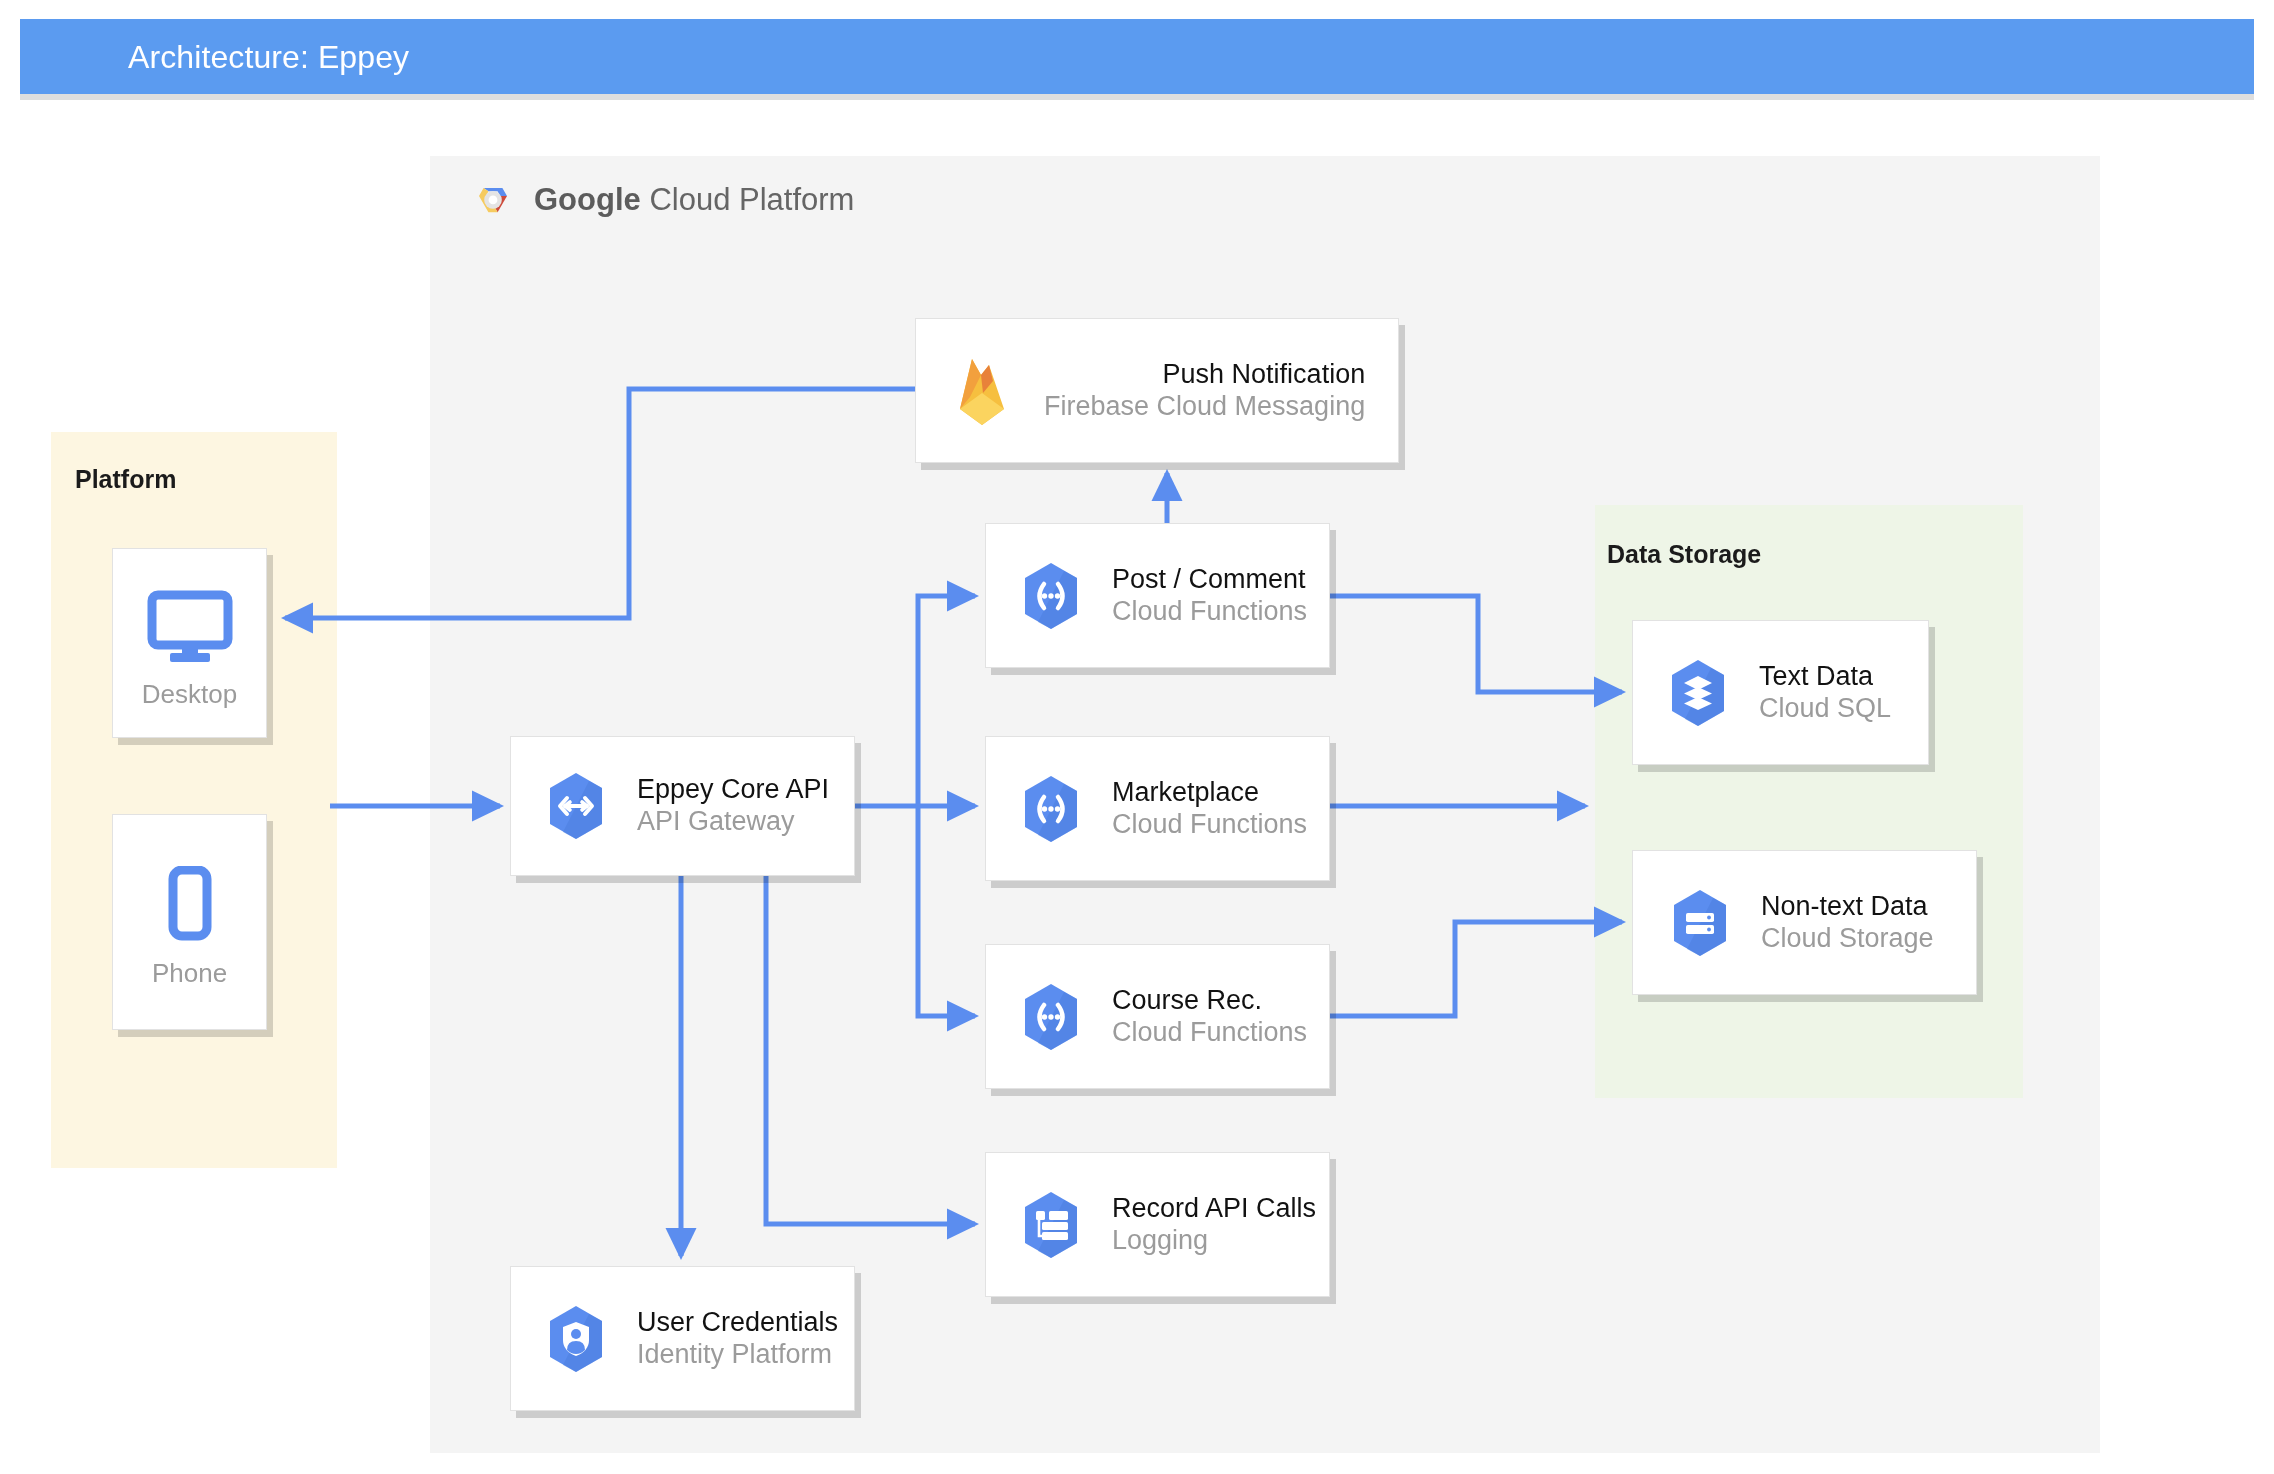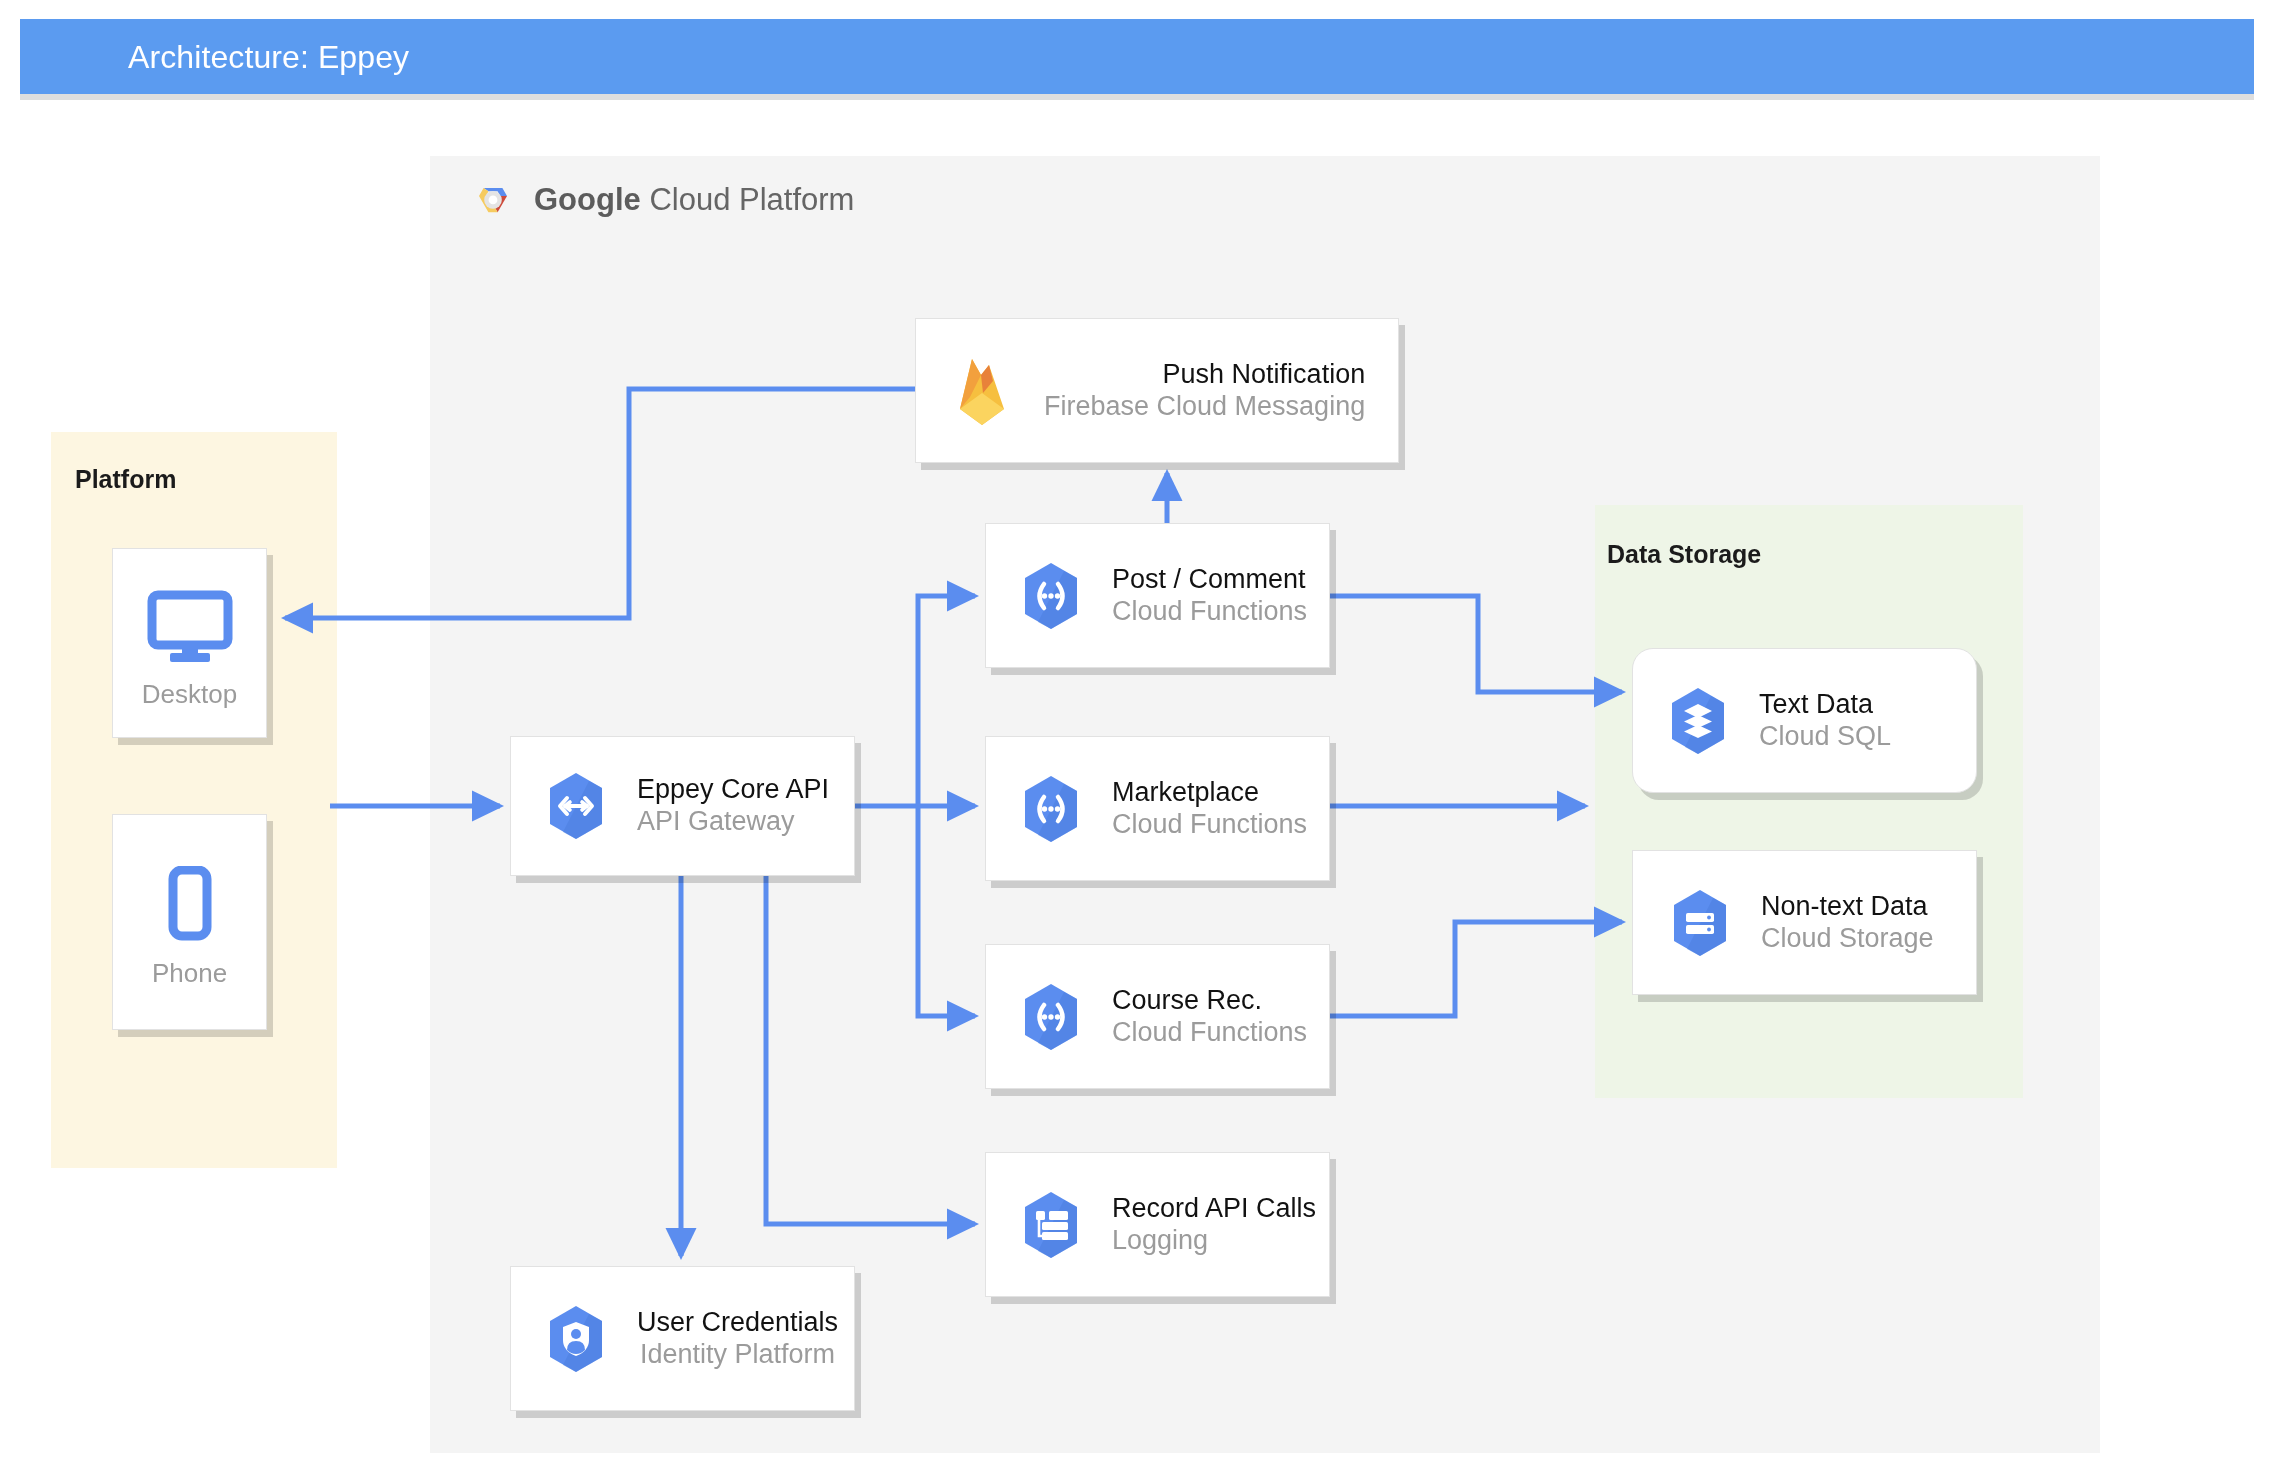--- a/index.html
+++ b/index.html
@@ -131,22 +131,22 @@
 
   
   #node-desktop   { left: 112px; top: 548px;  width: 155px; height: 190px; }
   #node-phone     { left: 112px; top: 814px;  width: 155px; height: 216px; }
   #node-push      { left: 915px; top: 318px;  width: 484px; height: 145px; text-align: right; }
   #node-post      { left: 985px; top: 523px;  width: 345px; height: 145px; }
   #node-core      { left: 510px; top: 736px;  width: 345px; height: 140px; }
   #node-market    { left: 985px; top: 736px;  width: 345px; height: 145px; }
   #node-course    { left: 985px; top: 944px;  width: 345px; height: 145px; }
   #node-logging   { left: 985px; top: 1152px; width: 345px; height: 145px; }
-  #node-identity  { left: 510px; top: 1266px; width: 345px; height: 145px; text-align: center; }
-  #node-textdata  { left: 1632px; top: 648px; width: 345px; height: 145px; border-radius: 21px; }
+  #node-identity  { left: 510px; top: 1266px; width: 345px; height: 145px; }
+  #node-textdata  { left: 1632px; top: 620px; width: 297px; height: 145px; }
   #node-nontext   { left: 1632px; top: 850px; width: 345px; height: 145px; padding-left: 36px; }
 
   
   #edges {
     position: absolute;
     left: 0; top: 0;
     width: 2274px; height: 1474px;
     pointer-events: none;
   }
 </style>

